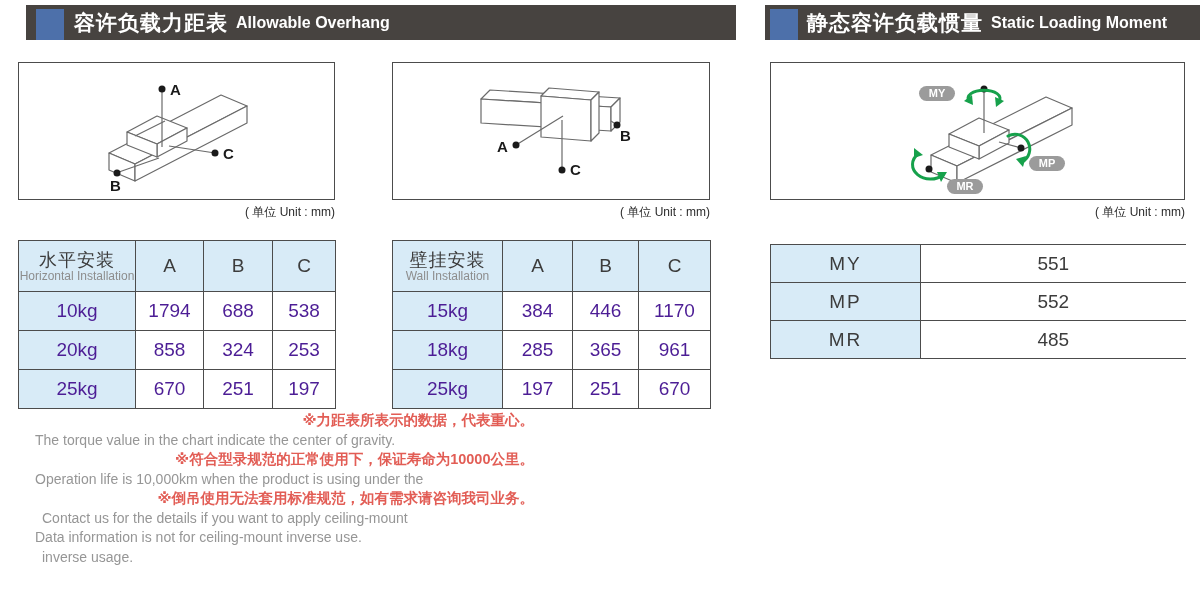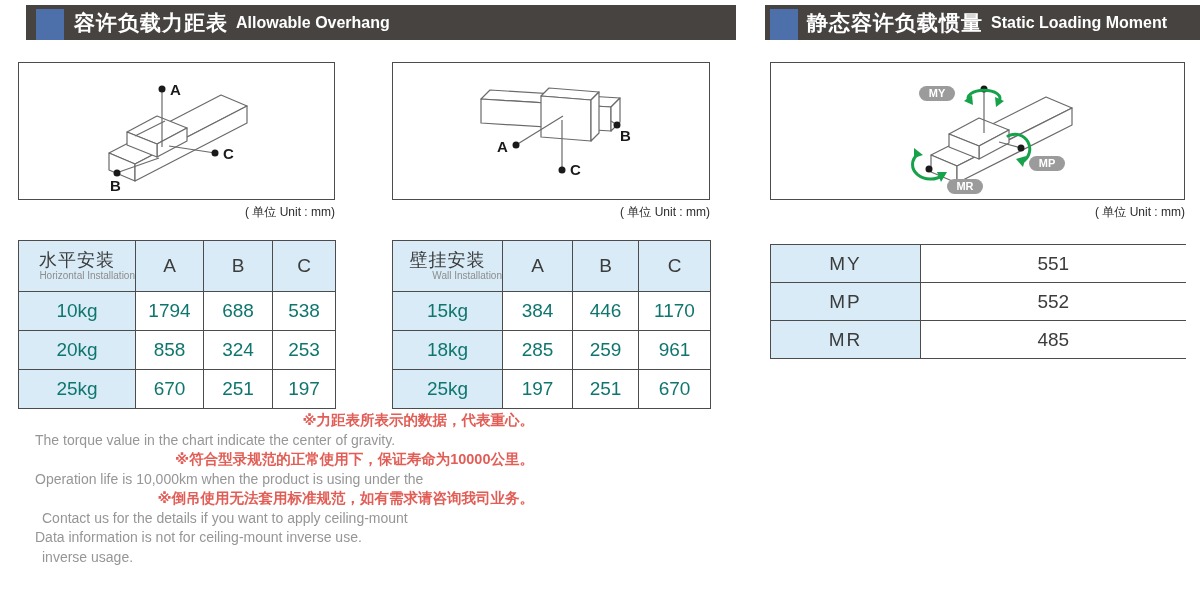--- a/index.html
+++ b/index.html
@@ -26,24 +26,24 @@
   .unit2{left:392px;width:318px;}
   .unit3{left:770px;width:415px;}
 
   
   table{border-collapse:collapse;table-layout:fixed;}
   .ltable{position:absolute;top:240px;}
   .t1{left:18px;width:317px;}
   .t2{left:392px;width:318px;}
   .ltable td,.ltable th{border:1.5px solid #4c4c4c;text-align:center;vertical-align:middle;padding:0;}
   .ltable th{height:50px;font-weight:normal;}
-  .ltable td{height:38px;font-size:19px;color:#0f766e;}
+  .ltable td{height:38px;font-size:19px;color:#4c1d95;}
   .cell-blue{background:#d8ebf7;}
   .hcell-zh{font-size:18px;color:#3c3c3c;line-height:20px;letter-spacing:1px;}
-  .hcell-en{font-size:10px;color:#8d8d8d;line-height:12px;text-align:right;}
+  .hcell-en{font-size:12px;color:#8d8d8d;line-height:12px;}
   .col-letter{font-size:19px;color:#3c3c3c;}
   .load-cell{font-size:19px;}
 
   .t3{position:absolute;left:770px;top:244px;width:415px;}
   .t3 td{height:37px;text-align:center;vertical-align:middle;font-size:19px;color:#3c3c3c;padding:0;}
   .t3 td.m-label{border:1.5px solid #4c4c4c;background:#d8ebf7;letter-spacing:2px;}
   .t3 td.m-value{border-top:1.5px solid #4c4c4c;border-bottom:1.5px solid #4c4c4c;border-right:none;}
 
   
   .notes{position:absolute;left:14px;top:411px;width:520px;}
@@ -220,21 +220,21 @@
     </tr>
     <tr>
       <td class="cell-blue load-cell">15kg</td>
       <td>384</td>
       <td>446</td>
       <td>1170</td>
     </tr>
     <tr>
       <td class="cell-blue load-cell">18kg</td>
       <td>285</td>
-      <td>259</td>
+      <td>365</td>
       <td>961</td>
     </tr>
     <tr>
       <td class="cell-blue load-cell">25kg</td>
       <td>197</td>
       <td>251</td>
       <td>670</td>
     </tr>
   </tbody>
     </table>

